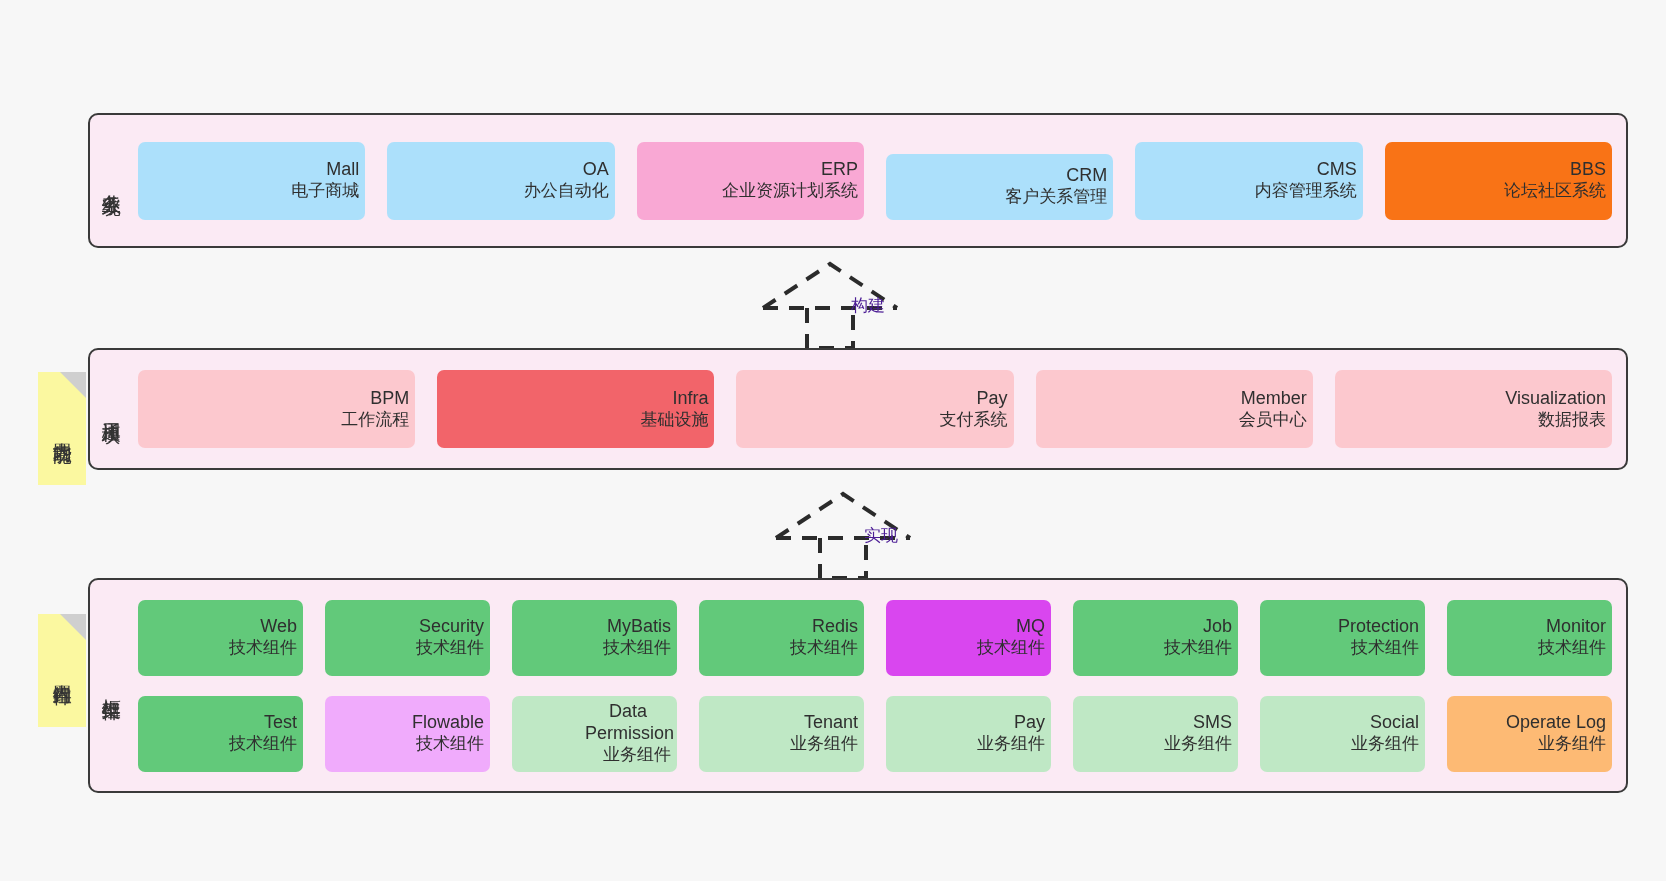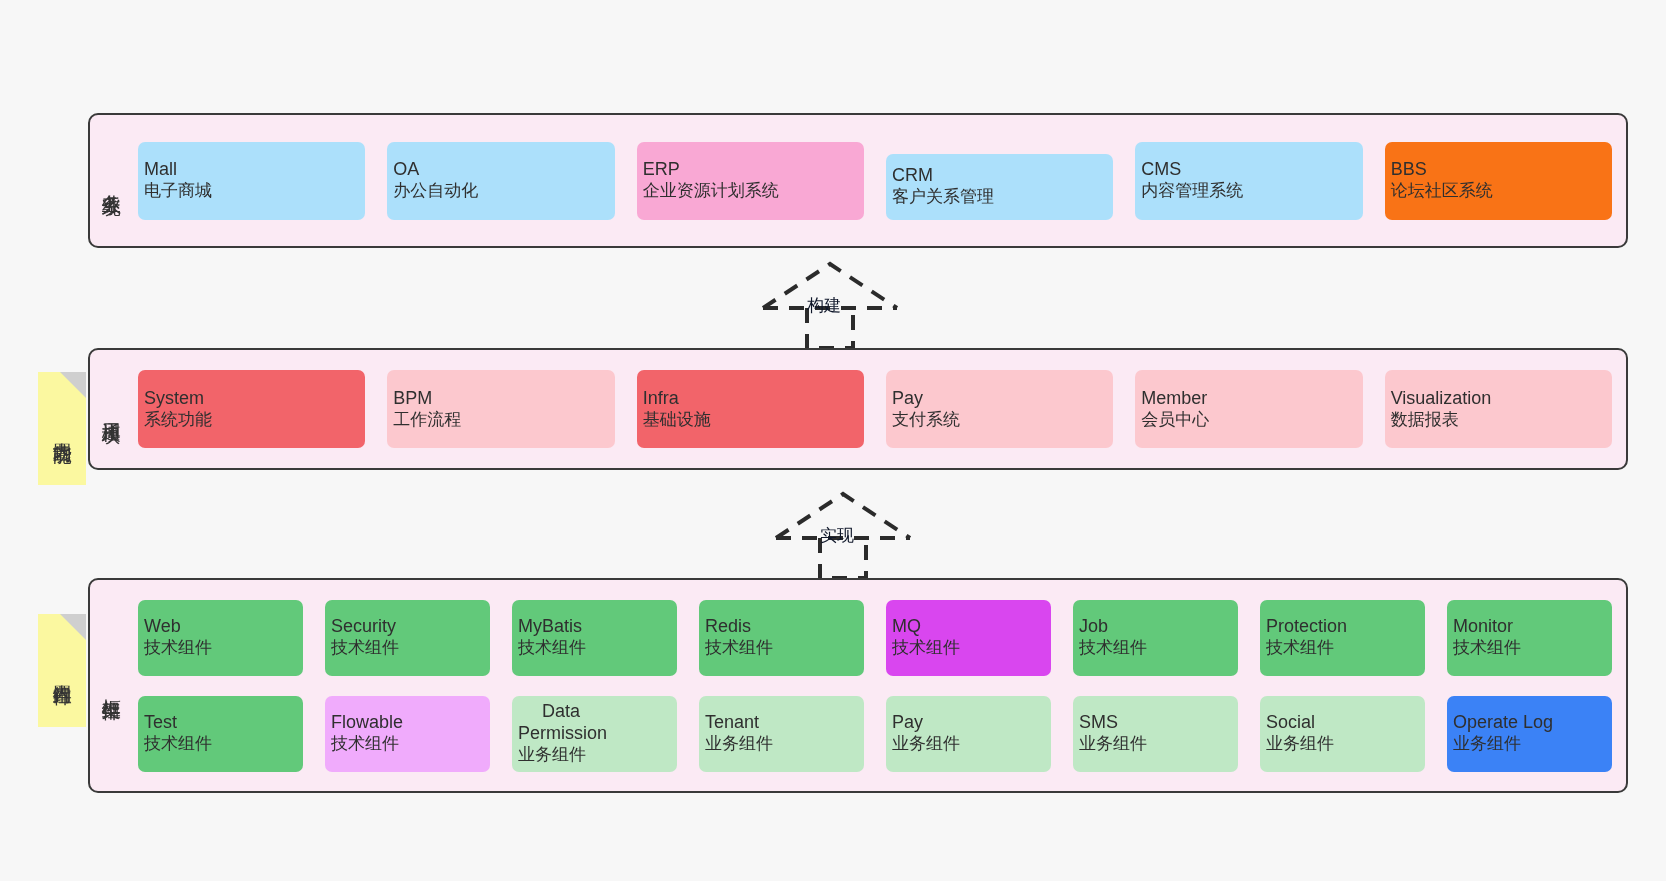--- a/index.html
+++ b/index.html
@@ -67,21 +67,21 @@
     flex-direction: row;
     gap: 22px;
   }
 
   
   .node {
     flex: 1 1 0;
     border-radius: 7px;
     display: flex;
     flex-direction: column;
-    align-items: flex-start;
+    align-items: flex-end;
     justify-content: center;
     text-align: center;
     box-sizing: border-box;
     padding: 6px 6px;
     line-height: 1.22;
   }
   .node .en {
     font-size: 18px;
     color: #2f2f2f;
   }
@@ -124,24 +124,25 @@
   }
 
   
   .arrow {
     position: absolute;
   }
   .arrow svg { display: block; }
   .arrow .arrow-label {
     position: absolute;
     font-size: 17px;
-    color: #0f172a;
+    color: #4c1d95;
     white-space: nowrap;
     user-select: none;
     background: transparent;
+    margin-left: 44px;
   }
 </style>
 </head>
 <body style="background: rgb(247, 247, 247);">
 
 <div class="canvas">
 
   <div class="layer" id="layer-business" style="left: 88px; top: 113px; width: 1540px; height: 135px; background: rgb(251, 234, 244);">
     <div class="layer-title">业务系统</div>
     <div class="layer-body">
@@ -188,24 +189,20 @@
 
   <div class="sticky" id="sticky-common" style="left: 38px; top: 372px; width: 48px; height: 113px; background: rgb(251, 248, 160);">
     <span class="fold"></span>
     <span>内置功能</span>
   </div>
 
   <div class="layer" id="layer-common" style="left: 88px; top: 348px; width: 1540px; height: 122px; background: rgb(251, 234, 244);">
     <div class="layer-title">通用模块</div>
     <div class="layer-body">
       <div class="row" style="height:78px;">
-        <div class="node red" style="background: rgb(242, 100, 106);">
-          <span class="en">System</span>
-          <span class="cn">系统功能</span>
-        </div>
         <div class="node pink" style="background: rgb(252, 200, 206);">
           <span class="en">BPM</span>
           <span class="cn">工作流程</span>
         </div>
         <div class="node red" style="background: rgb(242, 100, 106);">
           <span class="en">Infra</span>
           <span class="cn">基础设施</span>
         </div>
         <div class="node pink" style="background: rgb(252, 200, 206);">
           <span class="en">Pay</span>
@@ -298,21 +295,21 @@
           <span class="cn">业务组件</span>
         </div>
         <div class="node lgreen" style="background: rgb(191, 232, 197);">
           <span class="en">SMS</span>
           <span class="cn">业务组件</span>
         </div>
         <div class="node lgreen" style="background: rgb(191, 232, 197);">
           <span class="en">Social</span>
           <span class="cn">业务组件</span>
         </div>
-        <div class="node lgreen" style="background: #3b82f6;">
+        <div class="node lgreen" style="background: #fdba74;">
           <span class="en">Operate Log</span>
           <span class="cn">业务组件</span>
         </div>
       </div>
 
     </div>
   </div>
 
 </div>
 

